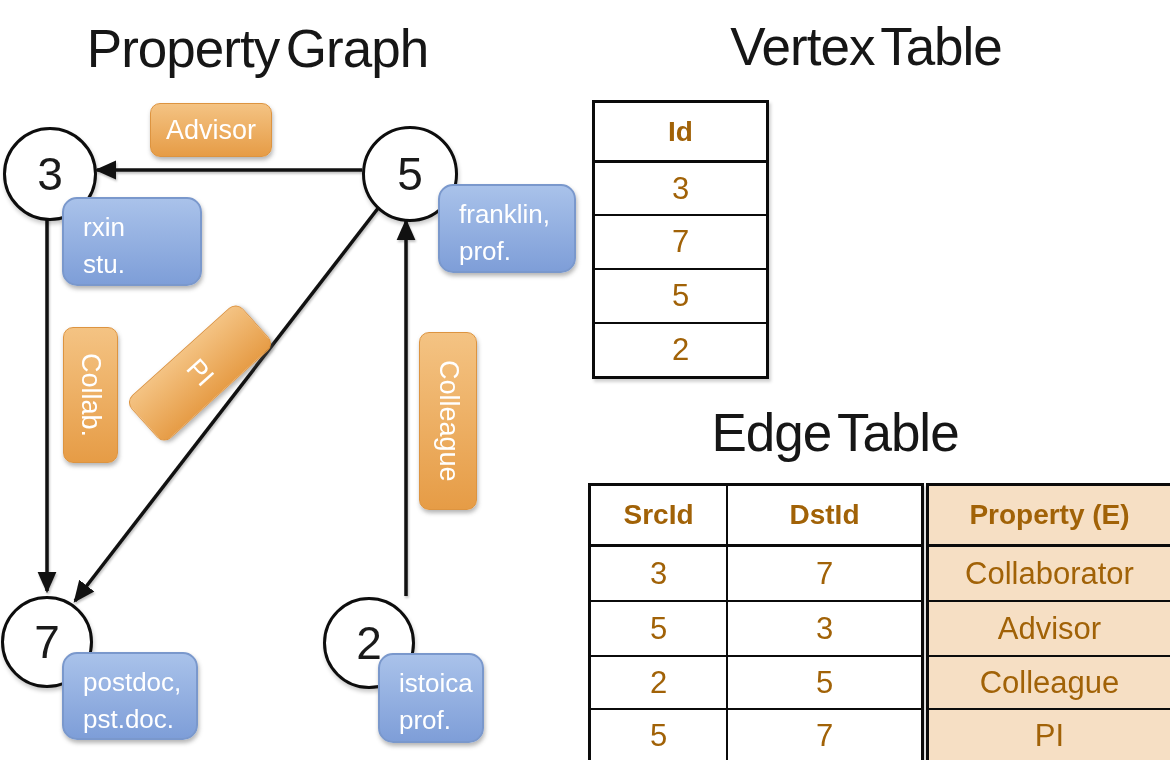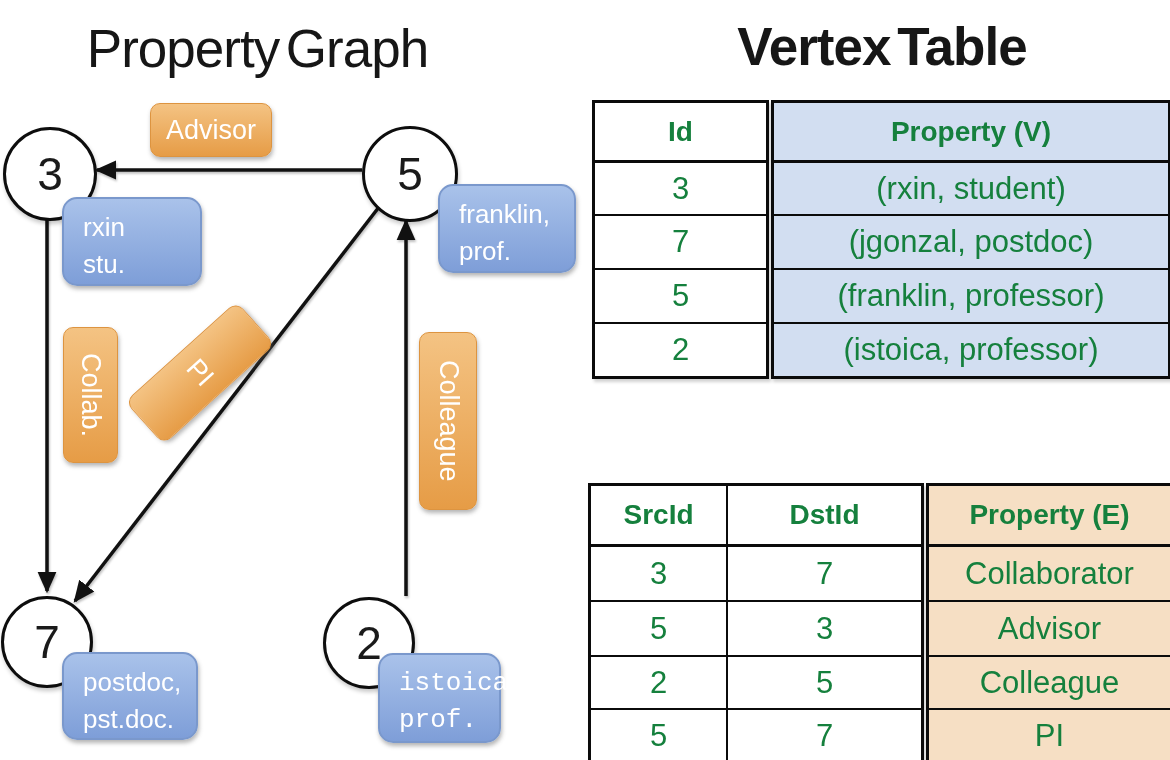--- a/index.html
+++ b/index.html
@@ -37,21 +37,21 @@
   }
   .olabel .vtext{writing-mode:vertical-rl;text-orientation:mixed;}
   
   .subtable{
     position:absolute;display:grid;background:#ffffff;
     border:3px solid #0b0b0b;box-sizing:content-box;
     box-shadow:2px 3px 3px rgba(0,0,0,0.18);
   }
   .cell{
     display:flex;align-items:center;justify-content:center;
-    font-size:31px;color:#15803d;box-sizing:border-box;white-space:nowrap;
+    font-size:31px;color:#a16207;box-sizing:border-box;white-space:nowrap;
   }
   .cell.hdr{font-weight:bold;font-size:28px;}
   .rline{border-top:2.5px solid #0b0b0b;}
   .hline{border-top:3px solid #0b0b0b;}
   .cdiv{border-left:2.5px solid #0b0b0b;}
   .bluefill{background:#d2def1;}
   .tanfill{background:#f6dfc4;}
 </style>
 </head>
 <body>
@@ -90,56 +90,50 @@
     <span>stu.</span>
   </div>
   <div class="vbox" style="left:438px;top:184px;width:138px;height:89px;">
     <span>franklin,</span>
     <span>prof.</span>
   </div>
   <div class="vbox" style="left:62px;top:652px;width:136px;height:88px;">
     <span>postdoc,</span>
     <span>pst.doc.</span>
   </div>
-  <div class="vbox" style="left:378px;top:653px;width:123px;height:90px;font-family:Liberation Mono, monospace;">
+  <div class="vbox" style="left:378px;top:653px;width:106px;height:90px;">
     <span>istoica</span>
     <span>prof.</span>
   </div>
 
   <div class="olabel" style="left:150px;top:103px;width:122px;height:54px;">
     <span>Advisor</span>
   </div>
   <div class="olabel" style="left:63px;top:327px;width:55px;height:136px;">
     <span class="vtext">Collab.</span>
   </div>
   <div class="olabel" style="left:125px;top:344px;width:150px;height:58px;transform:rotate(-42deg);">
     <span class="vtext">PI</span>
   </div>
   <div class="olabel" style="left:419px;top:332px;width:58px;height:178px;">
     <span class="vtext">Colleague</span>
   </div>
 
-  <div class="big-title" style="left:652px;top:16px;width:460px;font-weight:bold;">Vertex Table</div>
+  <div class="big-title" style="left:636px;top:16px;width:460px;">Vertex Table</div>
 
   <div class="subtable" style="left:592px;top:100px;width:171px;grid-template-rows:57px 54px 54px 54px 54px;">
     <div class="cell hdr">Id</div>
     <div class="cell hline">3</div>
     <div class="cell rline">7</div>
     <div class="cell rline">5</div>
     <div class="cell rline">2</div>
   </div>
 
-  <div class="subtable" style="left:771px;top:100px;width:394px;grid-template-rows:57px 54px 54px 54px 54px;">
-    <div class="cell hdr bluefill">Property (V)</div>
-    <div class="cell hline bluefill">(rxin, student)</div>
-    <div class="cell rline bluefill">(jgonzal, postdoc)</div>
-    <div class="cell rline bluefill">(franklin, professor)</div>
-    <div class="cell rline bluefill">(istoica, professor)</div>
-  </div>
 
+  <div class="big-title" style="left:605px;top:402px;width:460px;">Edge Table</div>
 
   <div class="subtable" style="left:588px;top:483px;width:330px;grid-template-columns:135px 195px;grid-template-rows:58px 56px 55px 53px 53px;">
     <div class="cell hdr">SrcId</div>
     <div class="cell hdr cdiv">DstId</div>
     <div class="cell hline">3</div>
     <div class="cell hline cdiv">7</div>
     <div class="cell rline">5</div>
     <div class="cell rline cdiv">3</div>
     <div class="cell rline">2</div>
     <div class="cell rline cdiv">5</div>

